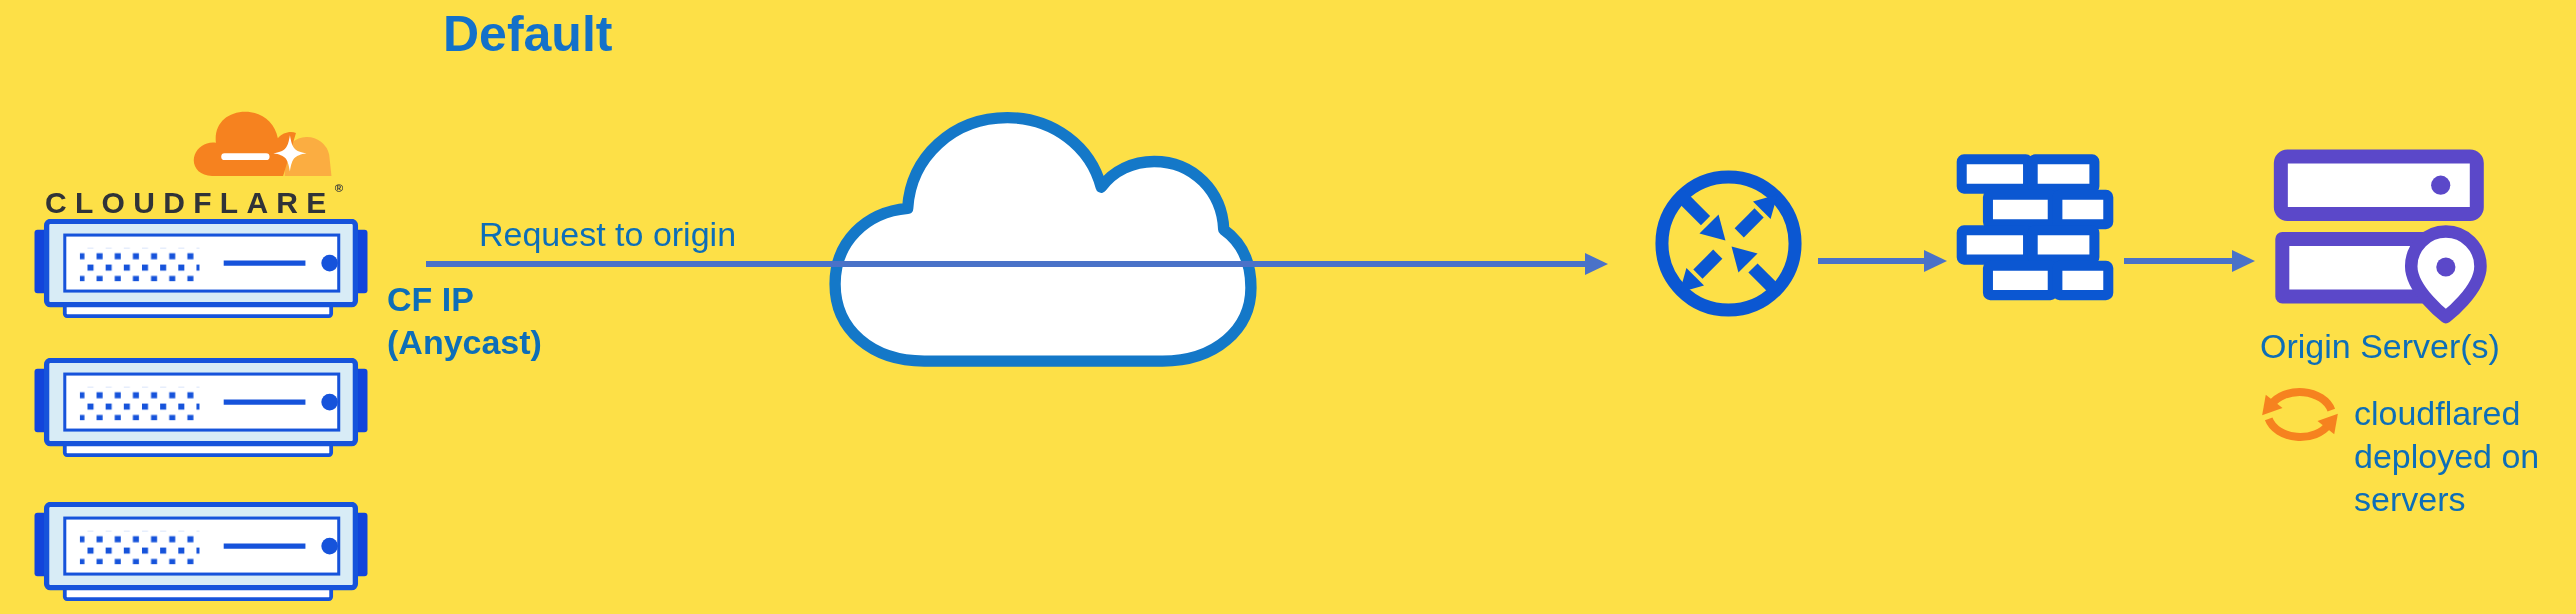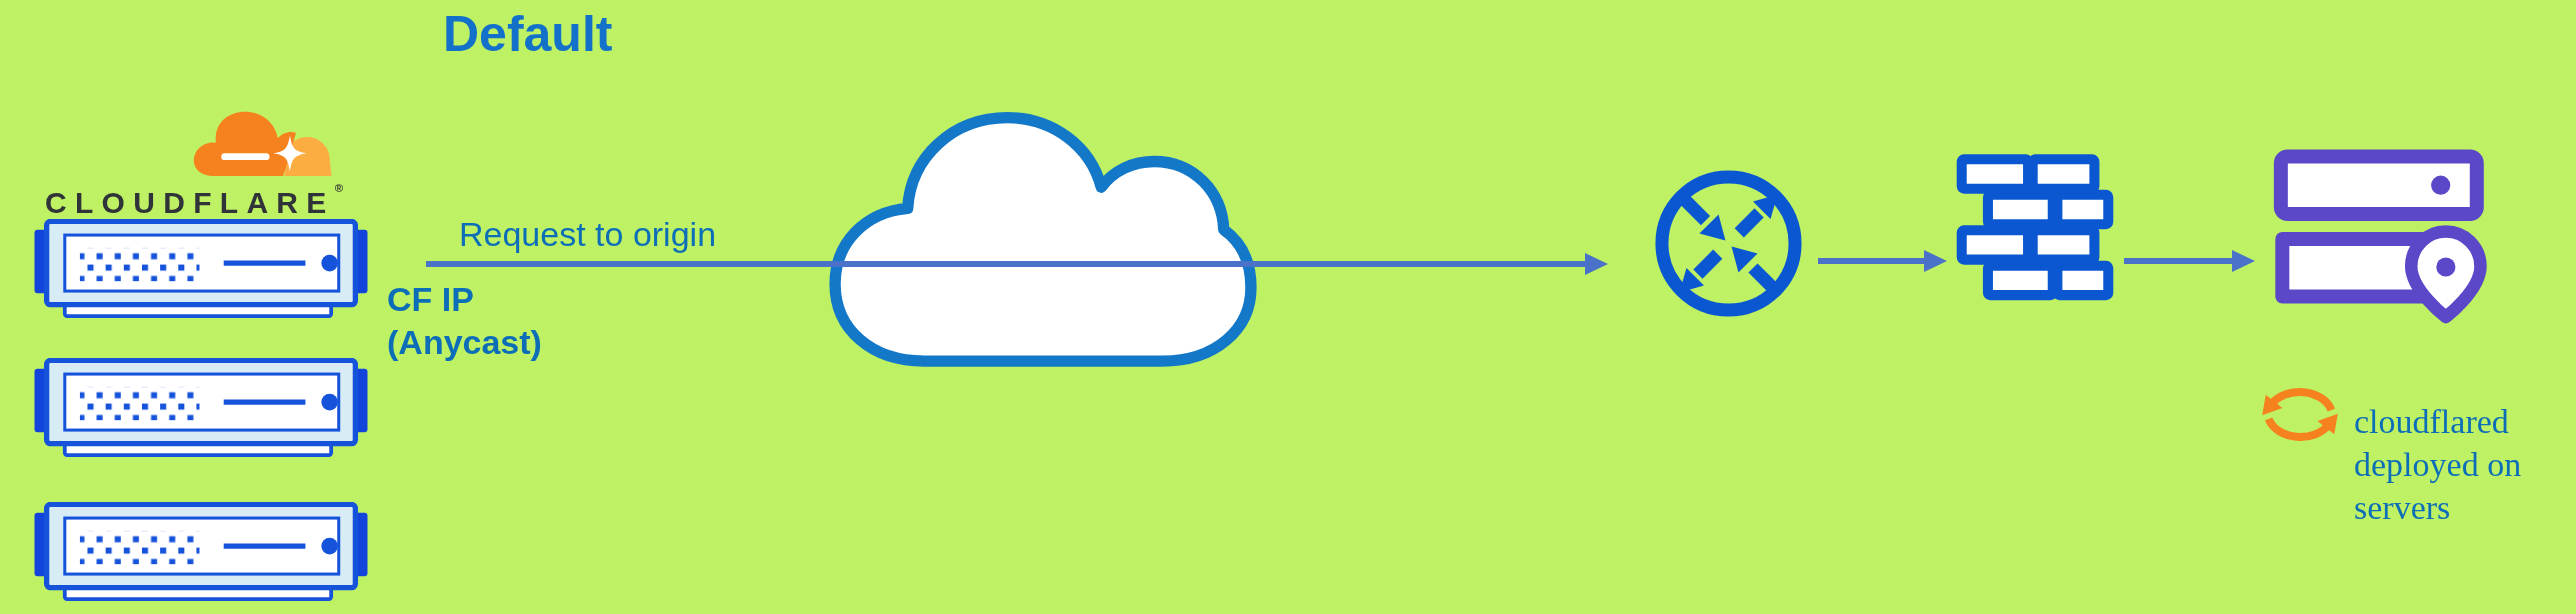--- a/index.html
+++ b/index.html
@@ -17,21 +17,21 @@
     --wordmark_dark:#303338;
     --cloud_stroke:#1478C8;
   }
   *{margin:0;padding:0;box-sizing:border-box;}
   html,body{background:#ffffff;}
   body{font-family:"Liberation Sans", sans-serif;}
   #canvas{
     position:relative;
     width:2576px;
     height:614px;
-    background:#bef264;
+    background:#fde047;
     overflow:hidden;
   }
   .abs{position:absolute;}
   .page-title{
     left:443px; top:4.5px;
     font-size:50px; font-weight:bold;
     color:var(--title_blue);
     letter-spacing:0px;
     white-space:nowrap;
   }
@@ -145,21 +145,21 @@
 
   <svg class="abs" style="left:826px;top:110px;" width="431" height="261" viewBox="0 0 570 345">
     <path class="cloud-outline" d="M 445,332 L 130,332 C 60,332 12,290 12,230 C 12,175 52,135 108,130 C 112,62 168,10 240,10 C 300,10 350,48 364,102 C 380,80 406,68 434,68 C 486,68 524,108 526,158 C 550,175 562,200 562,235 C 562,290 515,332 445,332 Z"></path>
   </svg>
 
   <div class="abs arrow" style="left:426px;top:252px;">
     <div class="shaft" style="width:1159px;"></div>
     <div class="head"></div>
   </div>
 
-  <div class="abs label" style="left:459px;top:213px;white-space:nowrap;">Request to origin</div>
+  <div class="abs label" style="left:479px;top:213px;white-space:nowrap;">Request to origin</div>
   <div class="abs label" style="left:387px;top:278px;font-weight:bold;">CF IP
 (Anycast)</div>
 
   <svg class="abs" style="left:1652px;top:167px;" width="153" height="153" viewBox="0 0 200 200">
     <circle class="cpe-ring" cx="100" cy="100" r="87"></circle>
     <g>
       <line class="cpe-shaft" x1="38" y1="38" x2="70" y2="70"></line>
       <polygon class="cpe-head" points="96,96 62,87 87,62"></polygon>
       <line class="cpe-shaft" x1="114" y1="86" x2="140" y2="60"></line>
       <polygon class="cpe-head" points="164,36 132,45 155,68"></polygon>
@@ -191,25 +191,26 @@
     <div class="head"></div>
   </div>
 
   <svg class="abs" style="left:2272px;top:148px;" width="221" height="179" viewBox="0 0 300 242">
     <rect class="org-stroke" x="12" y="11" width="266" height="78" rx="9"></rect>
     <circle class="org-fill" cx="229" cy="50" r="13"></circle>
     <path class="org-stroke" d="M 14,123 L 228,123 L 206,201 L 14,201 Z"></path>
     <path class="org-stroke" style="stroke-width:17;" d="M 236,113 a 47,47 0 0 1 47,47 c 0,33 -47,69 -47,69 c 0,0 -47,-36 -47,-69 a 47,47 0 0 1 47,-47 Z"></path>
     <circle class="org-fill" cx="236" cy="161" r="13"></circle>
   </svg>
+  <div class="abs label" style="left:2260px;top:325px;white-space:nowrap;">Origin Server(s)</div>
 
   <svg class="abs" style="left:2256px;top:381px;" width="88" height="67" viewBox="0 0 120 92">
     <path class="sync-arc" d="M 103,40 A 45,34 0 0 0 20,33"></path>
     <polygon class="sync-head" points="8,47 13,19 36,37"></polygon>
     <path class="sync-arc" d="M 17,52 A 45,34 0 0 0 100,59"></path>
     <polygon class="sync-head" points="112,45 107,73 84,55"></polygon>
   </svg>
-  <div class="abs label" style="left:2354px;top:400px;font-family:Liberation Serif, serif;">cloudflared
+  <div class="abs label" style="left:2354px;top:392px;">cloudflared
 deployed on
 servers</div>
 
 </div>
 
 
 </body></html>

